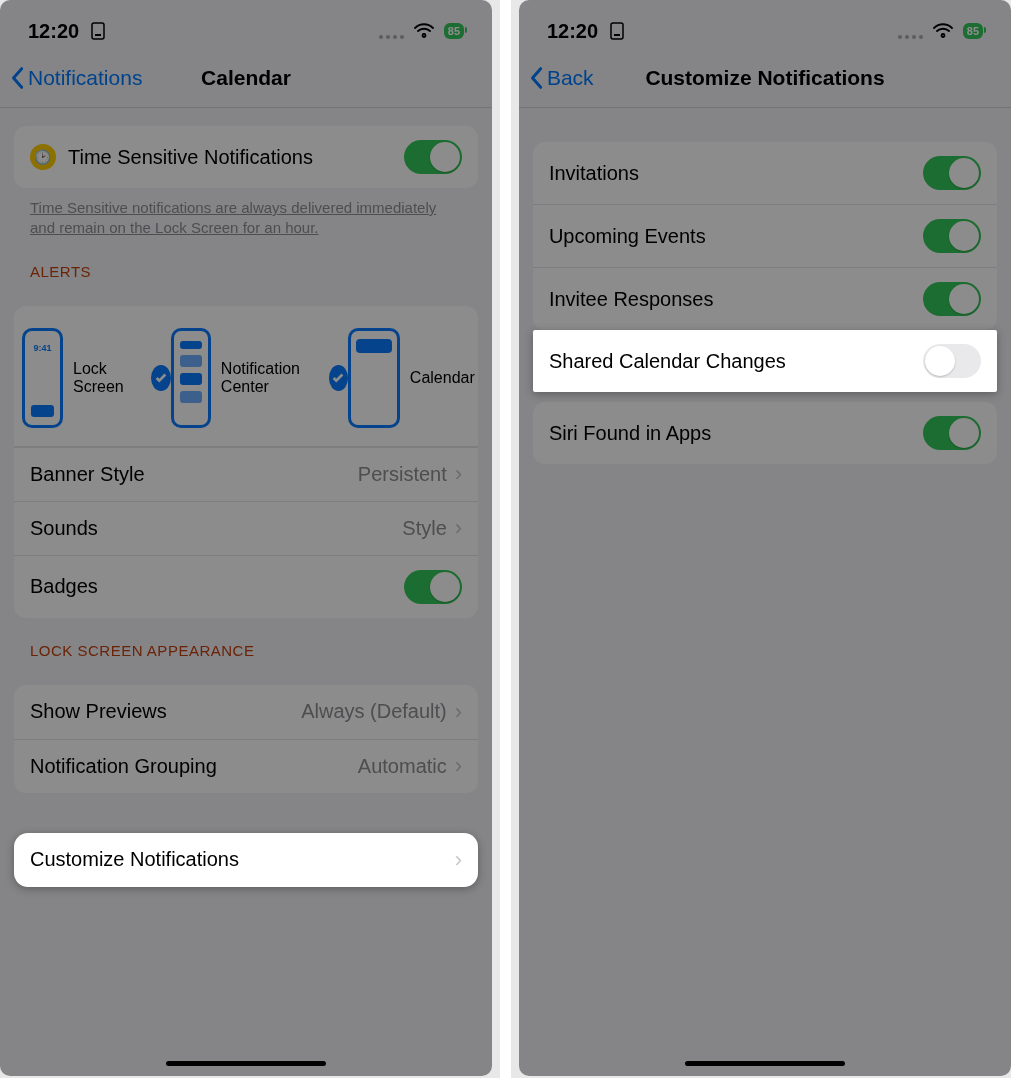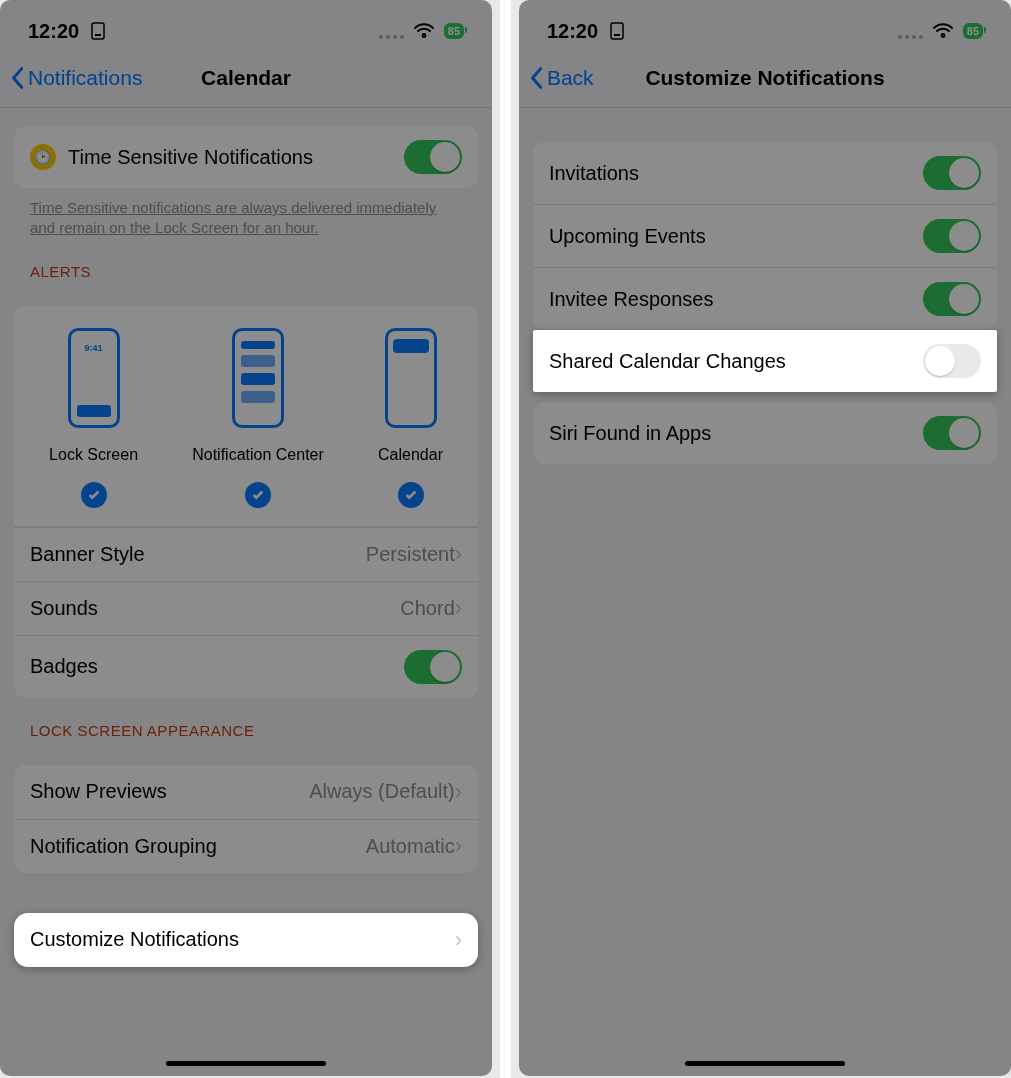--- a/index.html
+++ b/index.html
@@ -23,38 +23,38 @@
   .back svg { width: 14px; height: 24px; }
   .nav-title { position:absolute; left:50%; transform:translateX(-50%); font-size:21px; font-weight:600; }
 
   .scroll { height: calc(100% - 108px); overflow:hidden; padding: 0 14px; }
 
   
   .card { background:#fff; border-radius:12px; margin-top:18px; overflow:hidden;}
   .row { display:flex; align-items:center; justify-content:space-between; padding: 14px 16px; min-height:54px; border-top:1px solid #e5e5ea;}
   .card .row:first-child { border-top:none; }
   .row .label { font-size:20px; }
-  .row .value { font-size:20px; color:#8e8e93; display:flex; align-items:center; gap:0; }
+  .row .value { font-size:20px; color:#8e8e93; display:flex; align-items:center; gap:8px; }
   .chev { color:#c7c7cc; font-size:22px; line-height:1;}
   .row-left { display:flex; align-items:center; gap:12px;}
   .ts-icon { width:26px; height:26px; border-radius:50%; background:#ffcc00; display:flex; align-items:center; justify-content:center; font-size:14px;}
 
   
   .toggle { width:58px; height:34px; border-radius:17px; background:#34c759; position:relative; }
   .toggle .knob { width:30px; height:30px; border-radius:50%; background:#fff; position:absolute; top:2px; right:2px; box-shadow:0 1px 2px rgba(0,0,0,0.2);}
   .toggle.off { background:#e9e9eb; }
   .toggle.off .knob { right:auto; left:2px; }
 
   
   .footer-text { font-size:15px; color:#8e8e93; padding:10px 16px 0 16px; line-height:1.35;text-decoration:underline;}
   .section-header { font-size:15px; color:#c2410c; padding: 24px 16px 8px 16px; letter-spacing:0.5px;}
 
   
   .alerts-row { display:flex; justify-content:space-around; padding:22px 8px 18px 8px; border-bottom:1px solid #e5e5ea;}
-  .alert-opt { display:flex; flex-direction:column; align-items:center; gap:18px; font-size:16px; }
+  .alert-opt { display:flex; flex-direction:row; align-items:center; gap:10px; font-size:16px; }
   .pbox { width:52px; height:100px; border:3px solid #0a7cff; border-radius:10px; position:relative; overflow:hidden; }
   .pbox.lock .bar { position:absolute; bottom:8px; left:6px; right:6px; height:12px; background:#0a7cff; border-radius:3px;}
   .pbox.lock .time { position:absolute; top:12px; left:0; right:0; text-align:center; font-size:9px; color:#0a7cff; font-weight:700;}
   .pbox.nc .nitem { position:absolute; left:6px; right:6px; height:12px; background:#6eaeff; border-radius:3px;}
   .pbox.nc .n1{top:10px; background:#0a7cff; height:8px;}
   .pbox.nc .n2{top:24px;}
   .pbox.nc .n3{top:42px; background:#0a7cff;}
   .pbox.nc .n4{top:60px;}
   .pbox.banner .bn { position:absolute; top:8px; left:5px; right:5px; height:14px; background:#0a7cff; border-radius:4px;}
   .check { width:26px; height:26px; border-radius:50%; background:#0a7cff; display:flex; align-items:center; justify-content:center;}
@@ -165,21 +165,21 @@
         <div class="row">
           <span class="label">Banner Style</span>
           <span class="value">
               <span>Persistent</span>
               <span class="chev">›</span>
             </span>
         </div>
         <div class="row">
           <span class="label">Sounds</span>
           <span class="value">
-              <span>Chord</span>
+              <span>Style</span>
               <span class="chev">›</span>
             </span>
         </div>
         <div class="row">
           <span class="label">Badges</span>
           <div class="toggle">
               <div class="knob"></div>
             </div>
         </div>
       </div>

